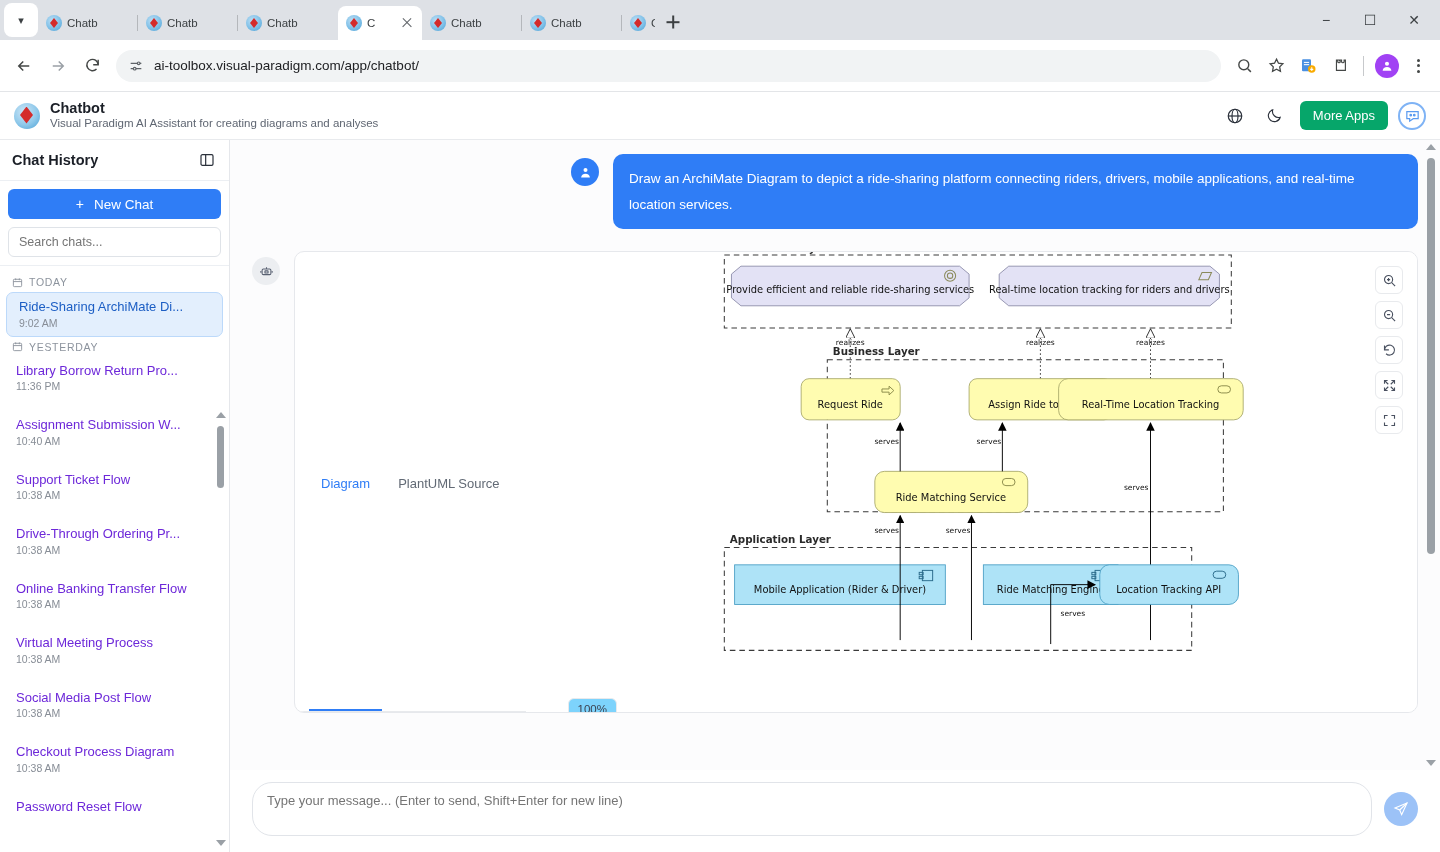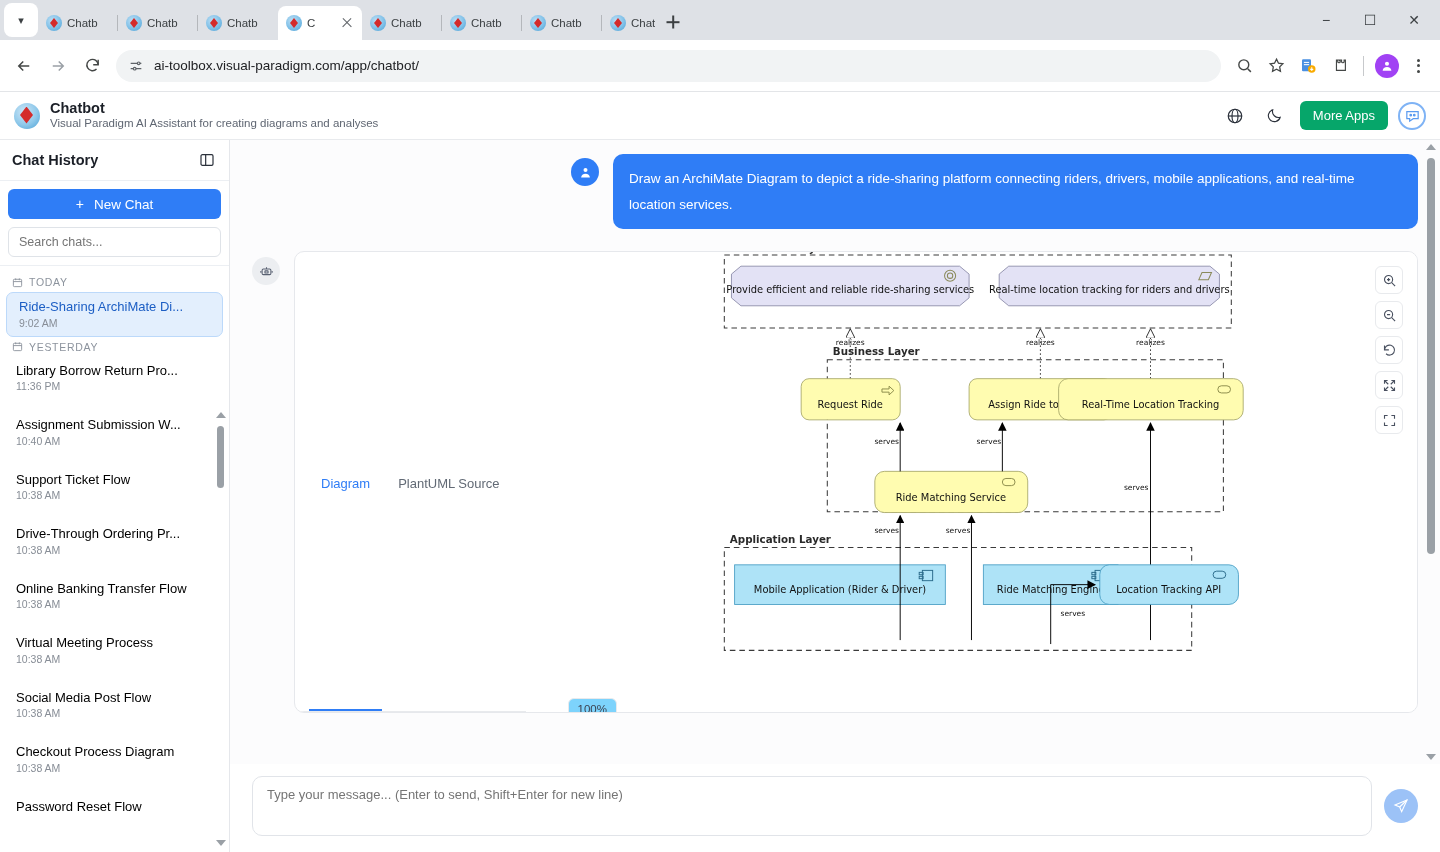--- a/index.html
+++ b/index.html
@@ -16,21 +16,21 @@
     height: 40px; background: #dee1e6; display: flex; align-items: flex-end;
     padding-left: 4px; flex: none; position: relative;
   }
   .tablist-chevron {
     width: 34px; height: 34px; margin-bottom: 3px; border-radius: 8px;
     background: #fff; display: flex; align-items: center; justify-content: center;
     color: #3c4043; font-size: 11px; flex: none;
   }
   .tabs-wrap { display: flex; align-items: flex-end; flex: 1; min-width: 0; overflow: hidden; }
   .tab {
-    height: 34px; width: 80px; flex: none; display: flex; align-items: center;
+    height: 34px; width: 100px; flex: none; display: flex; align-items: center;
     gap: 5px; padding: 0 8px; font-size: 11.5px; color: #3c4043;
     border-radius: 8px 8px 0 0; position: relative;
   }
   .tab.active { background: #ffffff; width: 84px; }
   .tab .sep {
     position: absolute; right: 0; top: 9px; height: 16px; width: 1px; background: #b4b7bb;
   }
   .favicon {
     width: 16px; height: 16px; flex: none; border-radius: 50%;
     background: radial-gradient(circle at 40% 35%, #bfe0f5 0%, #7fc0e8 55%, #4a9fd4 100%);
@@ -144,21 +144,21 @@
     background: #fff; font-family: "Liberation Sans", sans-serif;
   }
   .sb-list { flex: 1; overflow: hidden; position: relative; padding-top: 6px; }
   .sb-group {
     display: flex; align-items: center; gap: 6px; padding: 4px 12px 4px 12px;
     font-size: 10.5px; letter-spacing: .7px; color: #8c939d;
   }
   .cal-icon { width: 11px; height: 11px; flex: none; }
   .chat-item { padding: 5px 12px 7px 12px; margin: 0 4px; border-radius: 7px; }
   .chat-item.active { background: #e3effd; border: 1px solid #bcd9fa; margin: 0 6px; }
-  .chat-name { font-size: 13px; color: #000000; white-space: nowrap; overflow: hidden;
+  .chat-name { font-size: 13px; color: #6d28d9; white-space: nowrap; overflow: hidden;
                text-overflow: ellipsis; line-height: 1.35; }
   .chat-item.active .chat-name { color: #1c5ec4; }
   .chat-time { font-size: 10.5px; color: #878d96; margin-top: 1px; }
   .chat-item:not(.active) { margin-bottom: 12px; }
   .sb-scrollbar {
     position: absolute; right: 2px; top: 272px; bottom: 6px; width: 12px;
   }
   .sb-scrollbar .up, .sb-scrollbar .down {
     width: 0; height: 0; border-left: 5px solid transparent; border-right: 5px solid transparent;
     margin: 0 auto;
@@ -238,21 +238,21 @@
     border-top: 6px solid #9aa0a6; position: absolute; bottom: 0; left: 2px;
   }
   .conv-thumb {
     position: absolute; top: 14px; left: 3px; width: 8px; height: 396px;
     border-radius: 4px; background: #9aa0a6;
   }
 
   .composer { flex: none; padding: 12px 22px 16px 22px; display: flex; gap: 12px;
               align-items: center; background: #fff; }
   .composer-box {
-    flex: 1; height: 60px; border: 1px solid #e1e4e9; border-radius: 10px;
+    flex: 1; height: 54px; border: 1px solid #e1e4e9; border-radius: 20px;
     padding: 10px 14px; font-size: 13px; color: #9aa0a8; background: #fff;
     resize: none; font-family: "Liberation Sans", sans-serif;
   }
   .send-btn {
     width: 34px; height: 34px; border-radius: 50%; background: #9cc2f7; border: none;
     display: flex; align-items: center; justify-content: center; flex: none; color: #fff;
   }
 
   
   .dg-label { font-family: "DejaVu Sans", sans-serif; }

